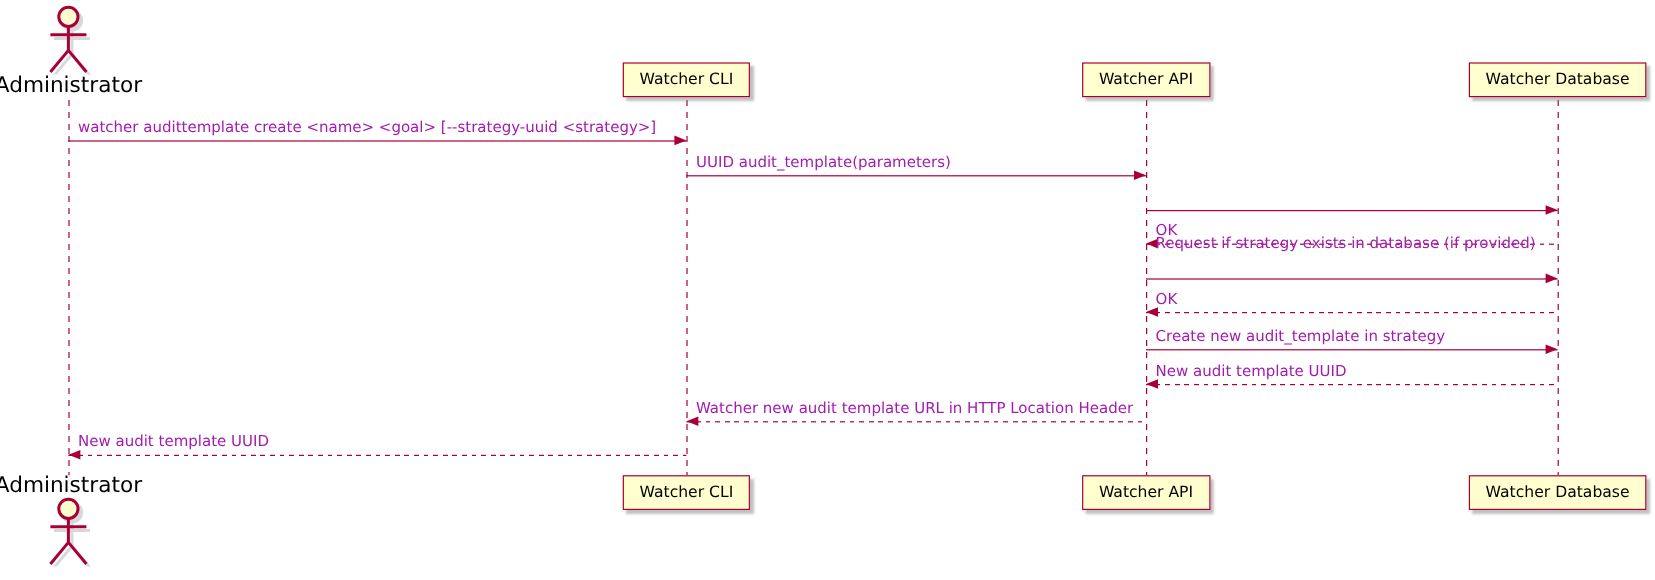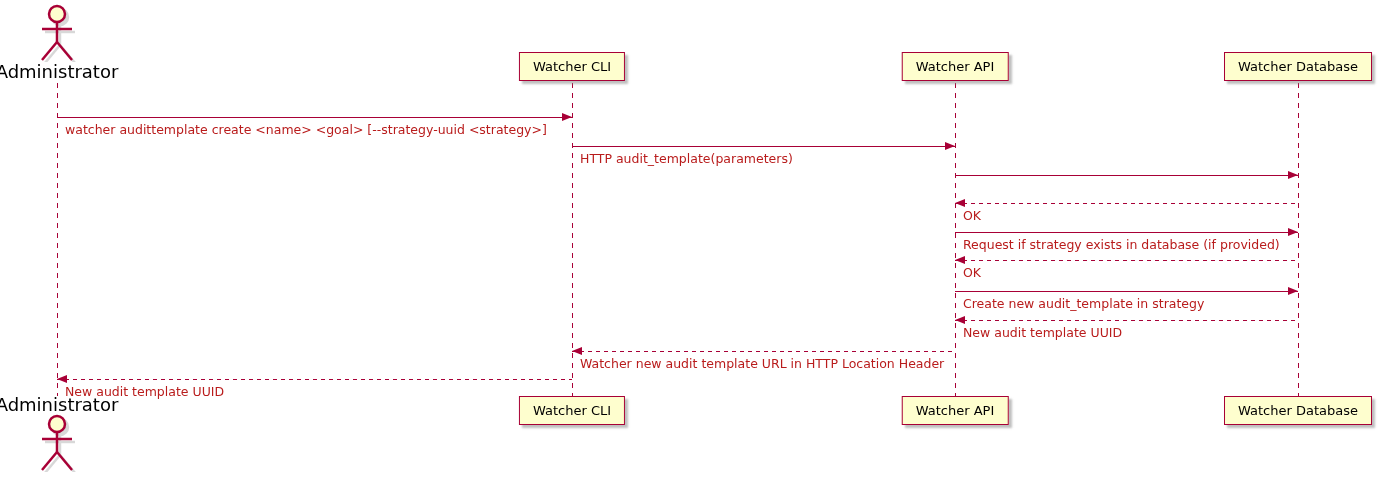--- a/index.html
+++ b/index.html
@@ -23,21 +23,21 @@
   .lifeline{
     position:absolute;width:1px;
     background:repeating-linear-gradient(to bottom,var(--line,#A80036) 0 5px,transparent 5px 10px);
   }
   .mline{position:absolute;height:1.3px;background:var(--line,#A80036);}
   .mline.dashed{
     background:repeating-linear-gradient(to right,var(--line,#A80036) 0 4px,transparent 4px 8px);
     height:1px;
   }
   .mlabel{
-    position:absolute;font-size:12.5px;line-height:15px;color:#b91c1c;white-space:nowrap;margin-top:24px;
+    position:absolute;font-size:12.5px;line-height:15px;color:#a21caf;white-space:nowrap;
   }
   .ahead{position:absolute;width:0;height:0;border-top:4.5px solid transparent;border-bottom:4.5px solid transparent;}
   .ahead.right{border-left:10px solid var(--line,#A80036);}
   .ahead.left{border-right:10px solid var(--line,#A80036);}
   .actor-label{
     position:absolute;transform:translateX(-50%);
     font-size:18px;line-height:16px;color:#000;white-space:nowrap;
   }
   .actor-figure{position:absolute;transform:translateX(-50%);}
 </style>
@@ -87,29 +87,29 @@
     <div class="pbox" style="left: 955px; top: 52px;">Watcher API</div>
     <div class="pbox" style="left: 955px; top: 396px;">Watcher API</div>
     <div class="lifeline" style="left: 1297.5px; top: 83px; height: 313px;"></div>
     <div class="pbox" style="left: 1298px; top: 52px;">Watcher Database</div>
     <div class="pbox" style="left: 1298px; top: 396px;">Watcher Database</div>
     <div class="mline" style="left: 57px; top: 117px; width: 515px;"></div>
     <div class="ahead right" style="top: 113px; left: 562px;"></div>
     <div class="mlabel" style="left: 65px; top: 98px;">watcher audittemplate create &lt;name&gt; &lt;goal&gt; [--strategy-uuid &lt;strategy&gt;]</div>
     <div class="mline" style="left: 572px; top: 146px; width: 383px;"></div>
     <div class="ahead right" style="top: 142px; left: 945px;"></div>
-    <div class="mlabel" style="left: 580px; top: 127px;">HTTP audit_template(parameters)</div>
+    <div class="mlabel" style="left: 580px; top: 127px;">UUID audit_template(parameters)</div>
     <div class="mline" style="left: 955px; top: 175px; width: 343px;"></div>
     <div class="ahead right" style="top: 171px; left: 1288px;"></div>
     <div class="mline dashed" style="left: 955px; top: 203px; width: 343px;"></div>
     <div class="ahead left" style="top: 199px; left: 955px;"></div>
     <div class="mlabel" style="left: 963px; top: 184px;">OK</div>
     <div class="mline" style="left: 955px; top: 232px; width: 343px;"></div>
     <div class="ahead right" style="top: 228px; left: 1288px;"></div>
-    <div class="mlabel" style="left: 963px; top: 213px;">Request if strategy exists in database (if provided)</div>
+    <div class="mlabel" style="left: 963px; top: 195px;">Request if strategy exists in database (if provided)</div>
     <div class="mline dashed" style="left: 955px; top: 260px; width: 343px;"></div>
     <div class="ahead left" style="top: 256px; left: 955px;"></div>
     <div class="mlabel" style="left: 963px; top: 241px;">OK</div>
     <div class="mline" style="left: 955px; top: 291px; width: 343px;"></div>
     <div class="ahead right" style="top: 287px; left: 1288px;"></div>
     <div class="mlabel" style="left: 963px; top: 272px;">Create new audit_template in strategy</div>
     <div class="mline dashed" style="left: 955px; top: 320px; width: 343px;"></div>
     <div class="ahead left" style="top: 316px; left: 955px;"></div>
     <div class="mlabel" style="left: 963px; top: 301px;">New audit template UUID</div>
     <div class="mline dashed" style="left: 572px; top: 351px; width: 383px;"></div>

